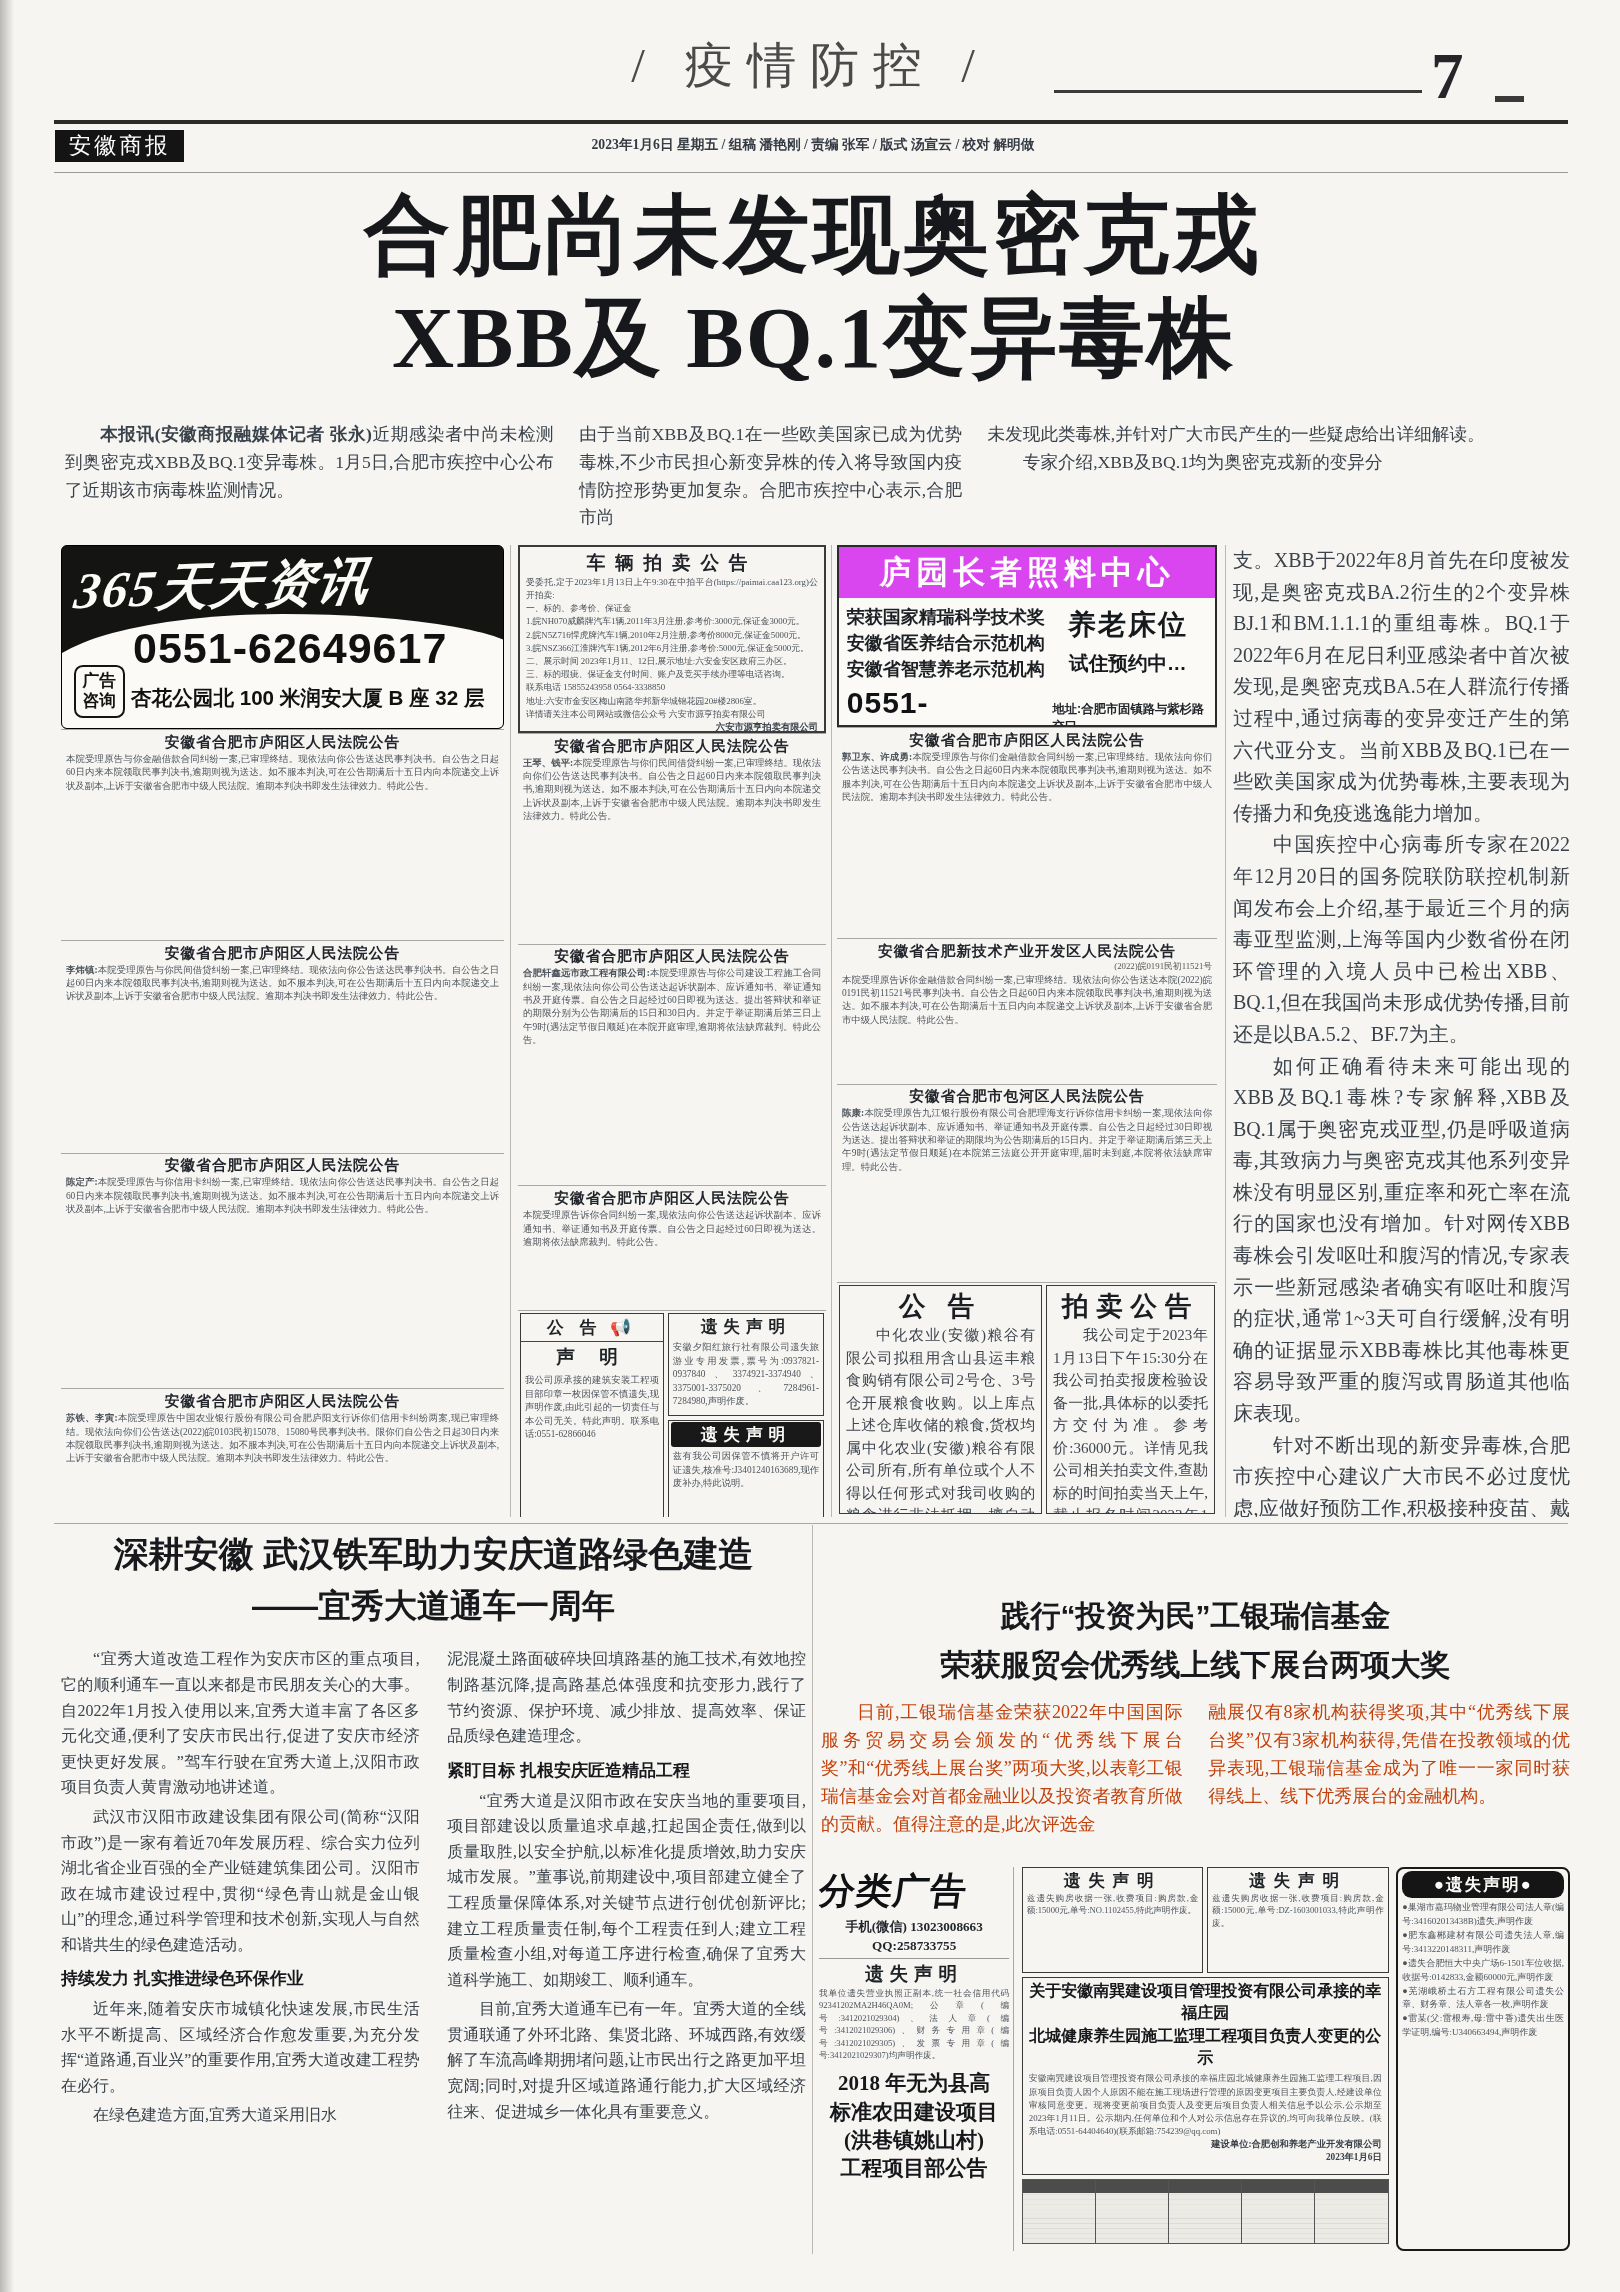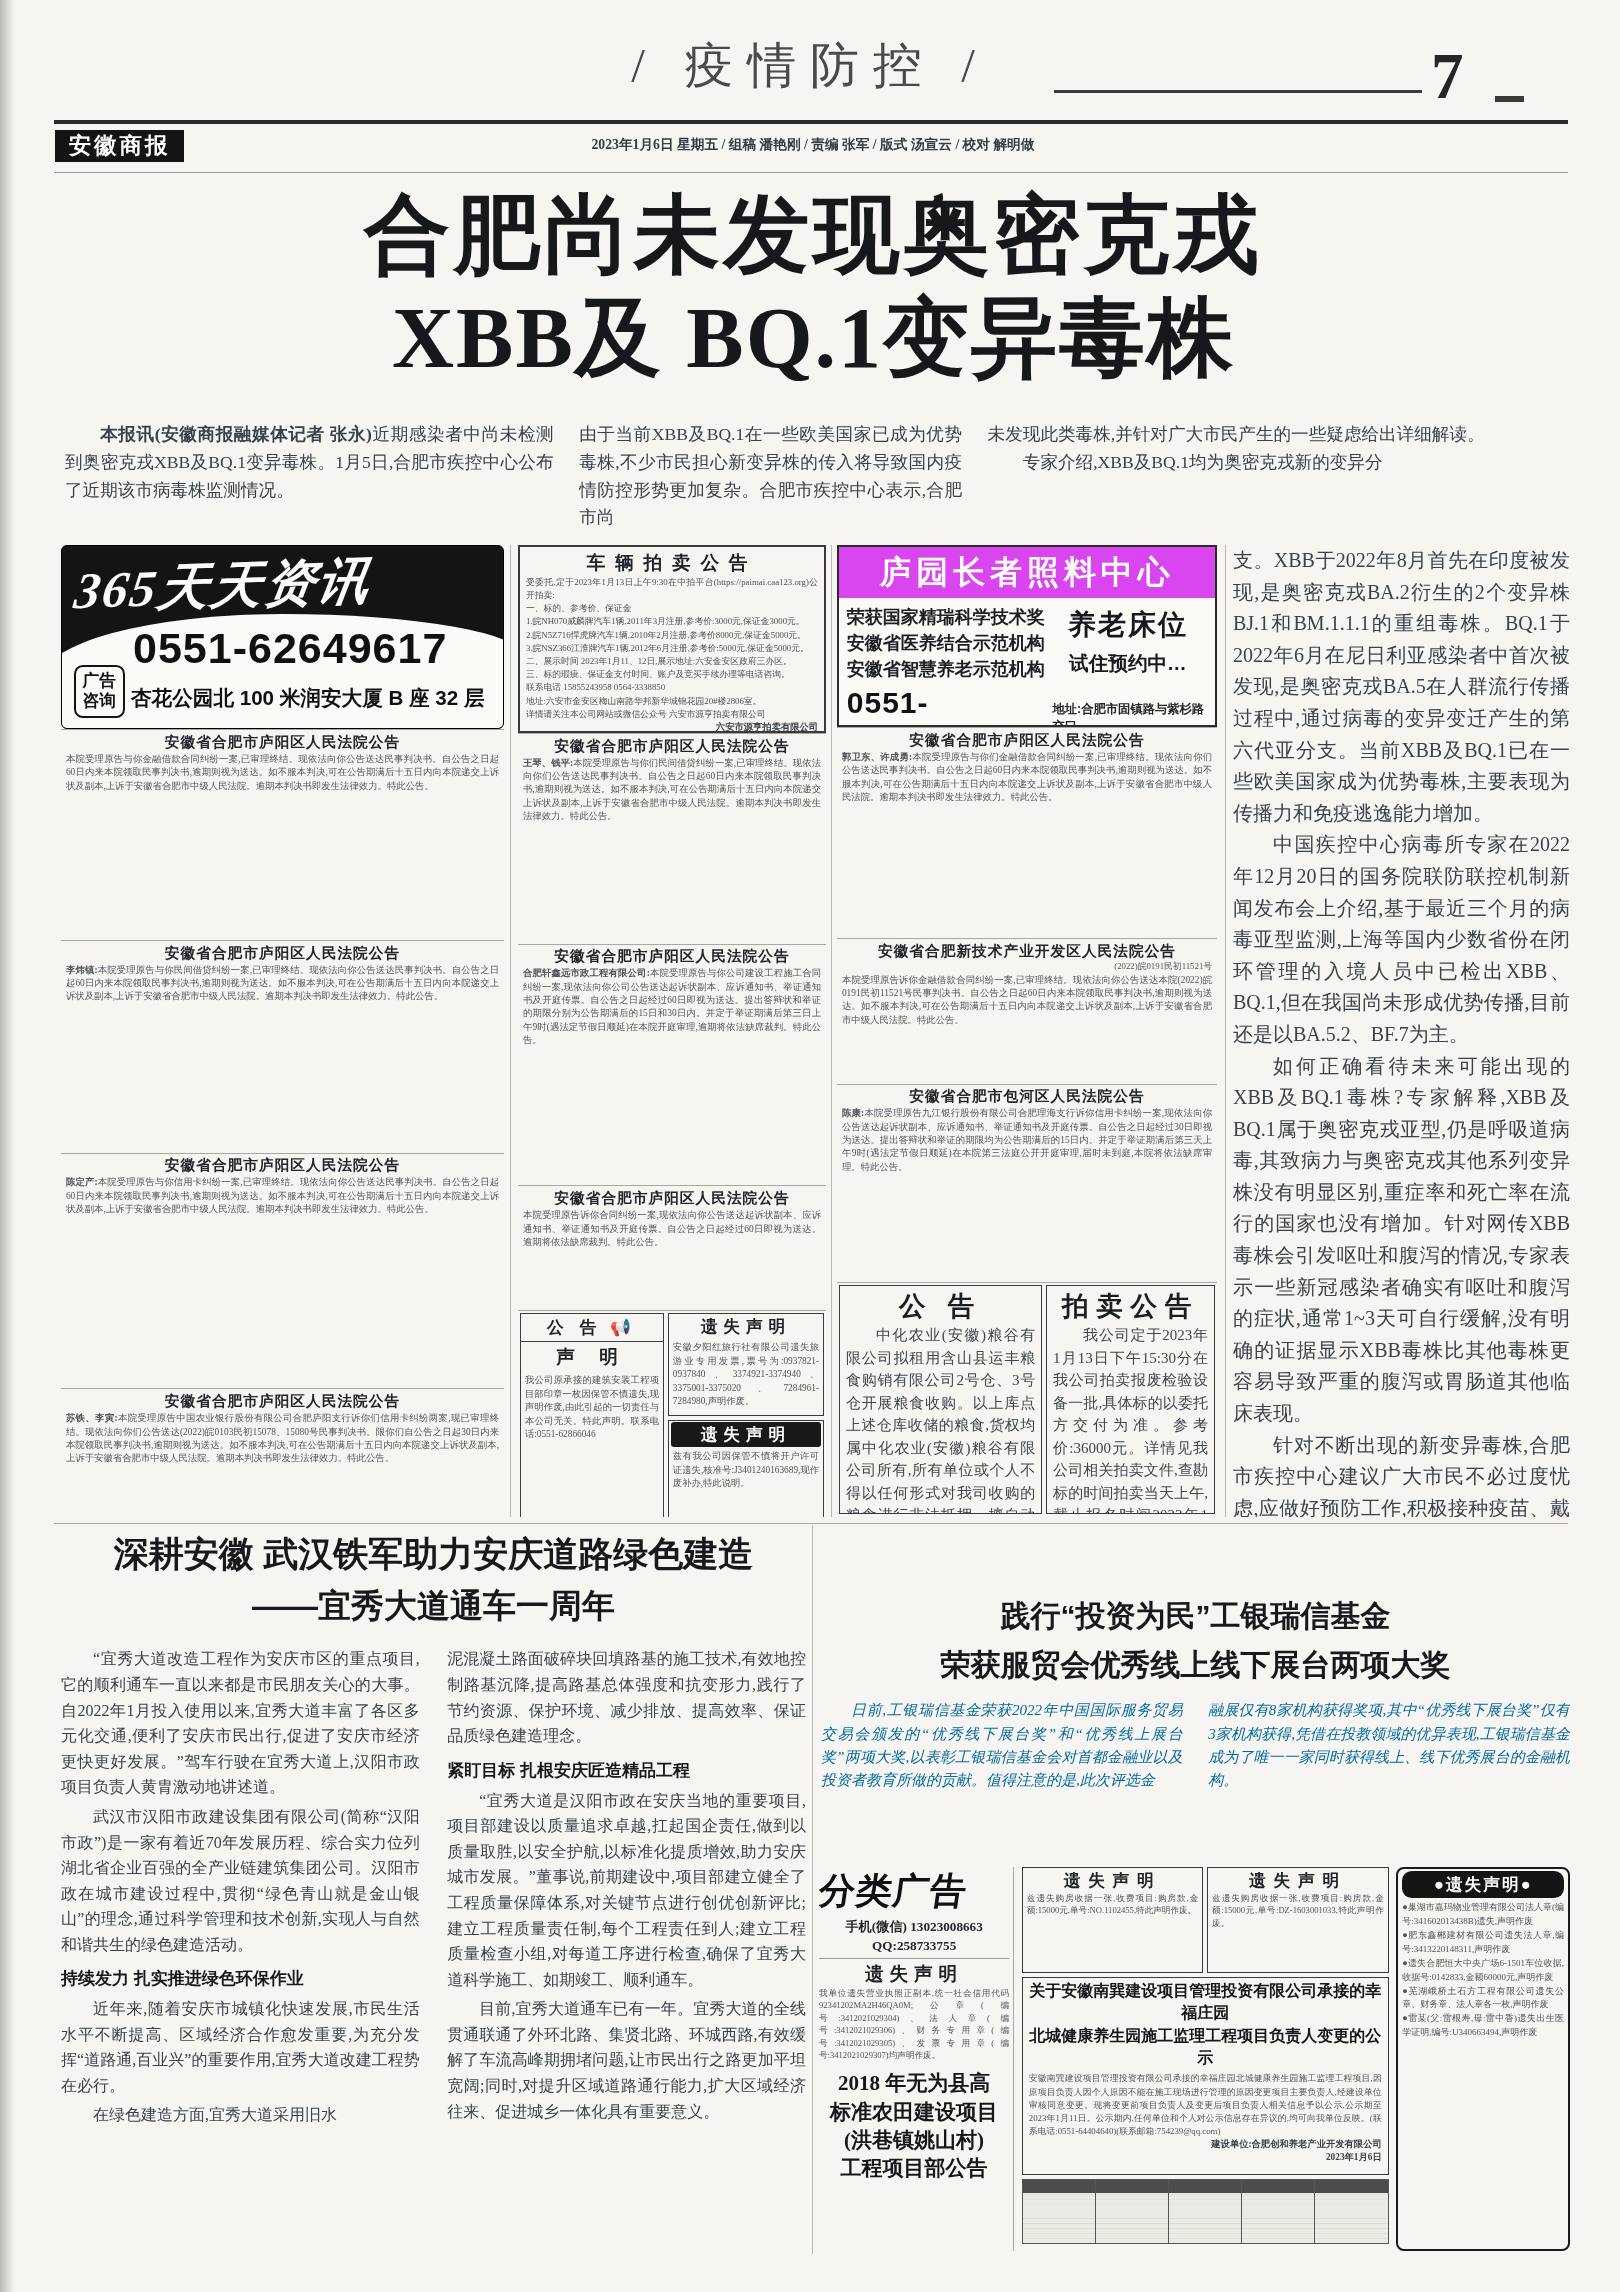--- a/index.html
+++ b/index.html
@@ -8,21 +8,21 @@
   .page::before{content:"";position:absolute;left:0;top:0;width:13.7px;height:100%;
         background:linear-gradient(90deg,#b9b8b4,#f6f5f1);}
   
   .section-label{position:absolute;top:33px;left:0;width:1620px;text-align:center;
         font-size:49px;letter-spacing:13.7px;color:#4a4a4a;font-weight:500;}
   .pageno-rule{position:absolute;top:90px;left:1054px;width:368px;height:2.9px;background:#3a3a3a;}
   .pageno{position:absolute;top:39px;left:1431px;font-size:65px;font-weight:bold;color:#26262a;}
   .pageno-dash{position:absolute;top:96px;left:1495px;width:29px;height:5.9px;background:#3a3a3a;}
   .top-rule{position:absolute;top:120px;left:54px;width:1514px;height:3.9px;background:#2b2b2b;}
   .masthead{position:absolute;top:130px;left:55px;width:129px;height:32px;background:#141414;
-        color:#fdfdfd;font-weight:bold;font-size:22.5px;letter-spacing:2.9px;text-align:center;line-height:32px;}
+        color:#fdfdfd;font-weight:normal;font-size:22.5px;letter-spacing:2.9px;text-align:center;line-height:32px;}
   .dateline{position:absolute;top:136px;left:421px;width:784px;text-align:center;
         font-size:13.7px;font-weight:bold;color:#343b44;}
   .thin-rule{position:absolute;top:172px;left:54px;width:1514px;height:1px;background:#9a9a96;}
   
   .headline{position:absolute;top:184px;left:147px;width:1333px;text-align:center;
         color:#17181c;font-weight:bold;line-height:1.2;}
   .headline .l1{font-size:86px;letter-spacing:3.9px;}
   .headline .l2{font-size:86px;letter-spacing:2px;}
   
   .intro{position:absolute;top:421px;left:65px;width:1509px;display:flex;gap:25.5px;}
@@ -111,21 +111,21 @@
   .roadCols .c{width:359px;}
   .roadCols p{margin:0 0 3.9px 0;font-size:16px;line-height:1.6;text-align:justify;color:#3a424c;}
   .subhead{font-family:"Liberation Sans",sans-serif;font-weight:bold;font-size:17px;color:#17191d;
         margin:9.8px 0 5.9px 0;}
   .fundArt{position:absolute;top:1596px;left:821px;width:749px;height:267px;overflow:hidden;}
   .fundArt .h1{text-align:center;font-size:30px;font-weight:bold;color:#17191d;
         font-family:"Liberation Sans",sans-serif;}
   .fundArt .h2{text-align:center;font-size:30px;font-weight:bold;color:#17191d;margin-top:7.8px;
         font-family:"Liberation Sans",sans-serif;}
   .fundCols{display:flex;gap:25.5px;margin-top:13.7px;}
-  .fundCols p{margin:0;width:362px;font-size:15px;line-height:1.55;text-align:justify;color:#0369a1;font-style:italic;}
+  .fundCols p{margin:0;width:362px;font-size:18px;line-height:1.55;text-align:justify;color:#c2410c;}
   
   .cls{position:absolute;top:1867px;left:819px;width:751px;height:384px;display:flex;gap:7.8px;overflow:hidden;}
   .clsA{width:194px;border-right:1px solid #a9a8a2;padding-right:3.9px;}
   .clsTitle{font-size:36px;font-weight:900;color:#101114;transform:skewX(-8deg);
         font-family:"Liberation Sans",sans-serif;letter-spacing:1px;}
   .clsA .ct{font-size:13.2px;font-weight:bold;text-align:center;color:#23272d;margin-top:2px;}
   .clsA .lt{text-align:center;font-size:18.6px;font-weight:bold;letter-spacing:5.9px;color:#1e2227;
         border-top:1px solid #999;margin-top:3.9px;padding-top:2px;}
   .clsA .lb{font-size:8.6px;line-height:1.45;text-align:justify;color:#4c535c;}
   .farm{margin-top:7.8px;text-align:center;font-weight:bold;color:#15171b;font-size:21px;line-height:1.35;}

